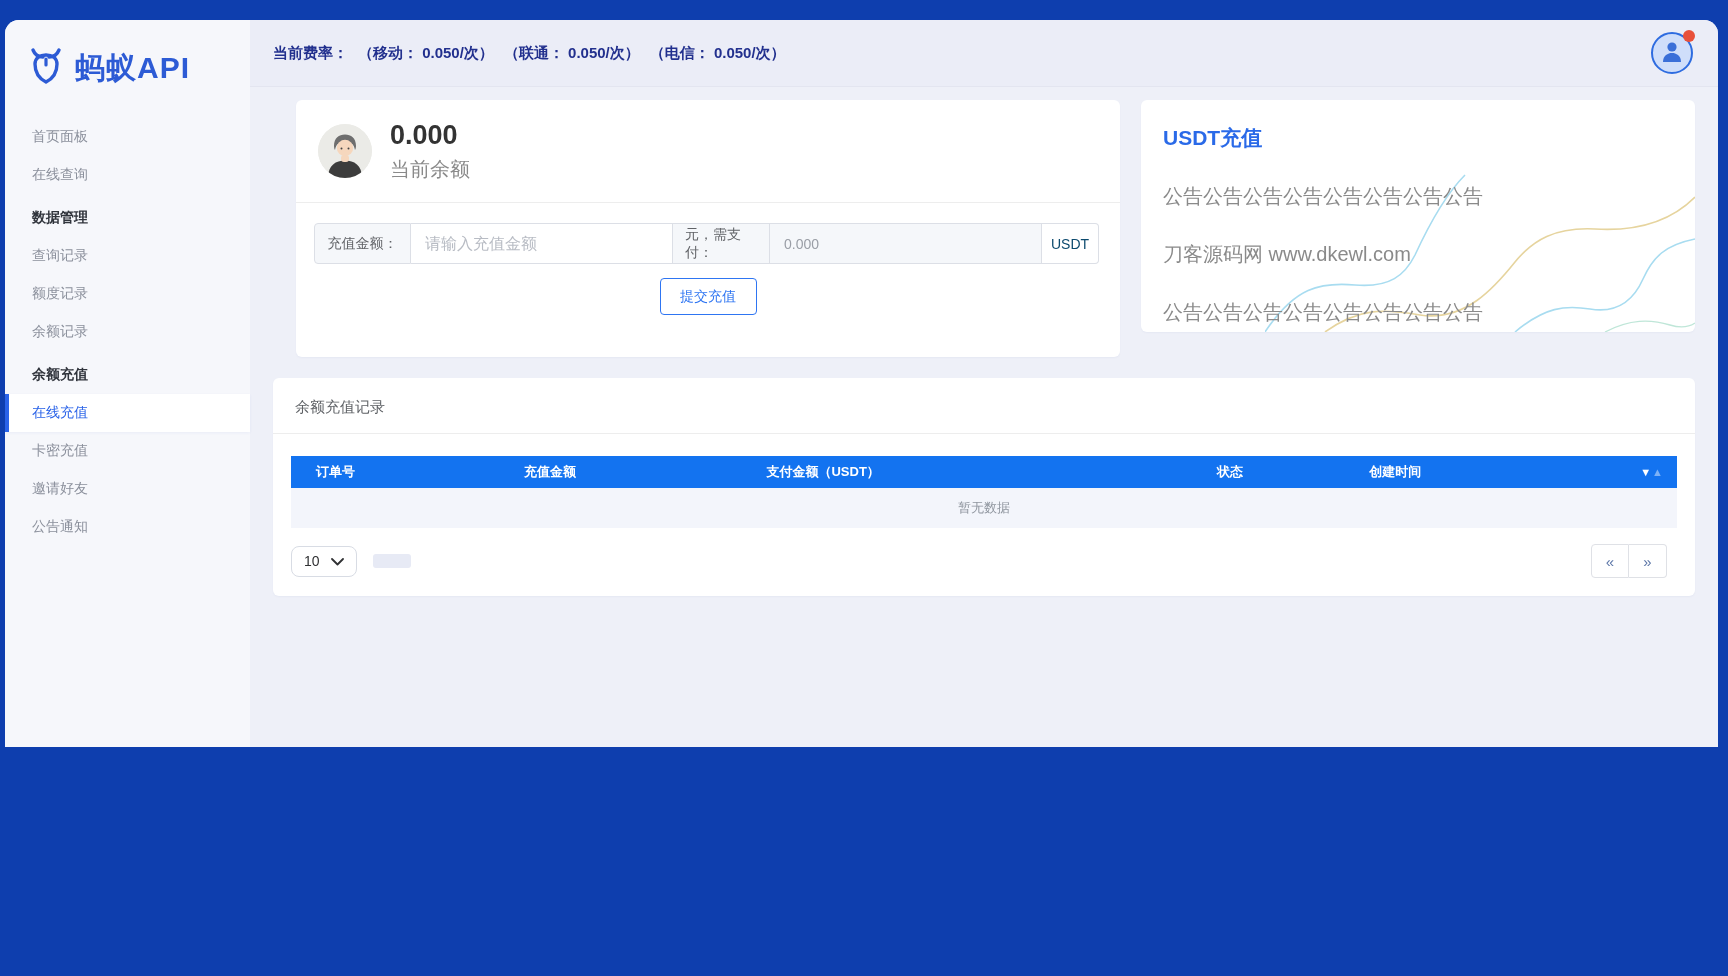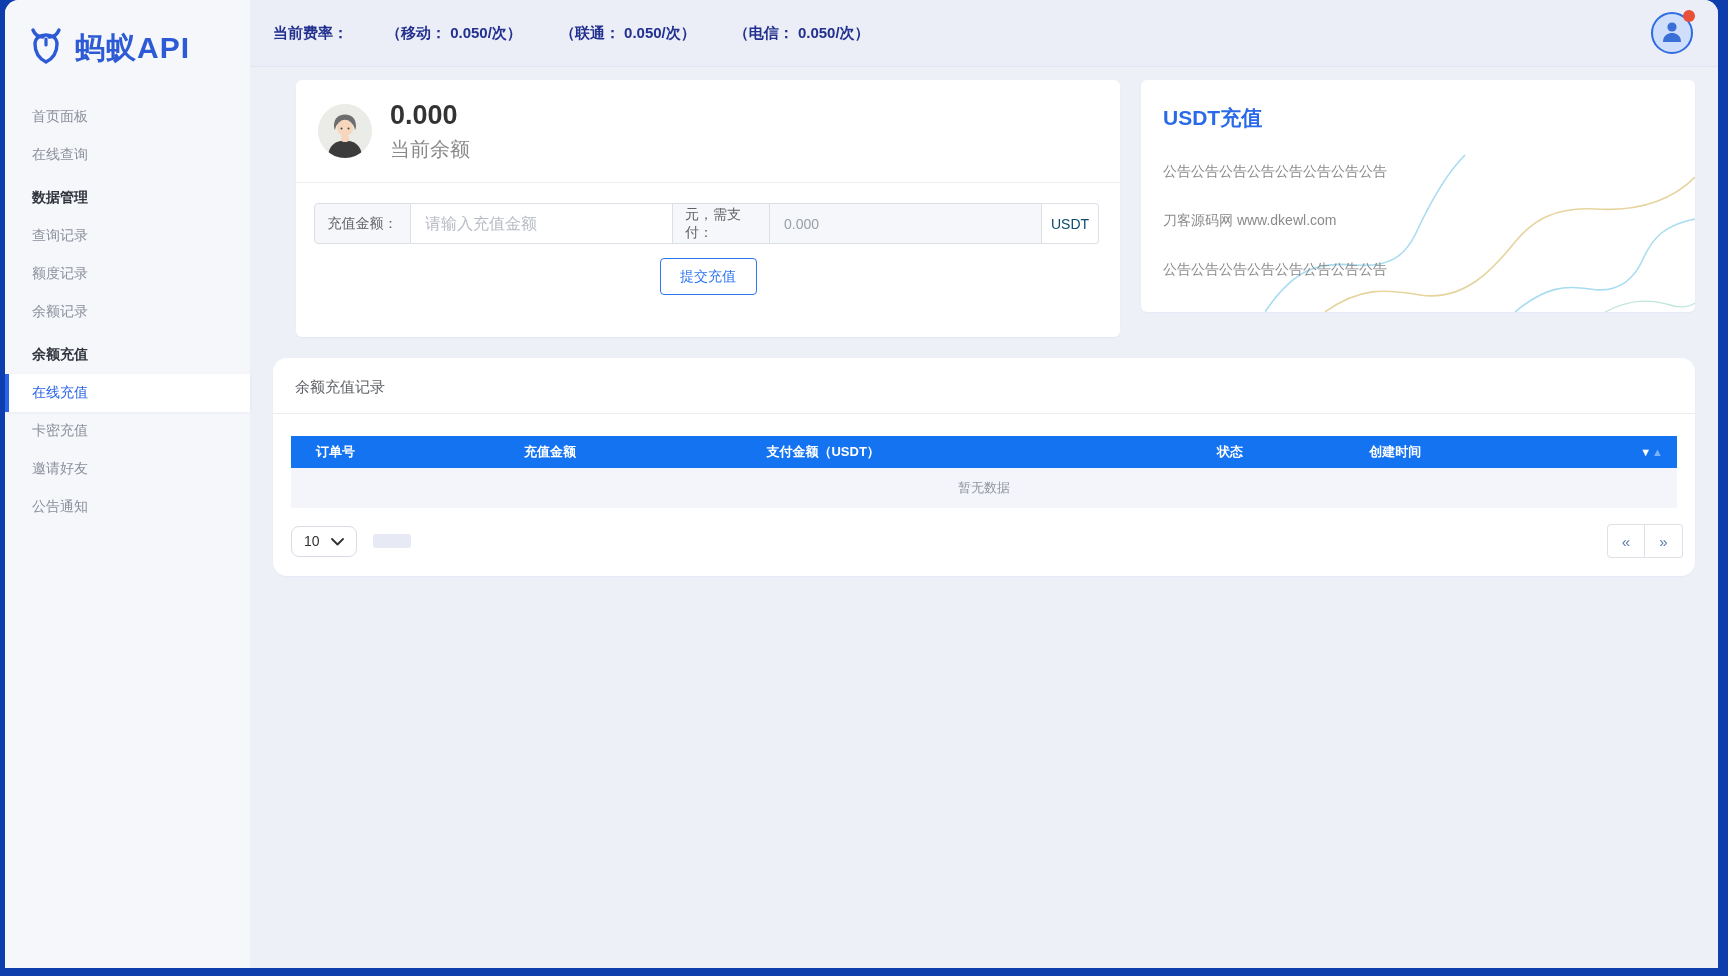--- a/index.html
+++ b/index.html
@@ -3,21 +3,21 @@
 <meta charset="utf-8">
 <style>
   * { margin:0; padding:0; box-sizing:border-box; }
   html,body { width:1728px; height:976px; }
   body {
     background:#0e3eae;
     font-family:"Liberation Sans","DejaVu Sans",sans-serif;
     overflow:hidden;
   }
   .app {
-    position:absolute; top:0; left:5px; right:10px; height:968px;
+    position:absolute; top:20px; left:5px; right:10px; height:727px;
     border-radius:14px 14px 0 0; overflow:hidden;
     display:flex; background:#eef0f8;
   }
   
   .sidebar {
     width:245px; background:#f6f7fb; height:100%; flex:0 0 245px;
     display:flex; flex-direction:column;
   }
   .logo {
     display:flex; align-items:center; gap:8px;
@@ -40,21 +40,21 @@
     background:#ffffff; color:#2a63e8;
     border-left:4px solid #2a63e8; padding-left:23px;
     box-shadow:0 1px 3px rgba(40,70,180,.06);
   }
   
   .main { flex:1; display:flex; flex-direction:column; min-width:0; }
   .topbar {
     height:67px; background:#ebedf7; border-bottom:1px solid #e3e5f0;
     display:flex; align-items:center; padding:0 25px 0 23px;
   }
-  .rates { display:flex; align-items:center; gap:38px;
+  .rates { display:flex; align-items:center; gap:10px;
     color:#22308e; font-weight:bold; font-size:15px; }
   .topbar-right { margin-left:auto; position:relative; }
   .avatar-btn {
     width:42px; height:42px; border-radius:50%;
     background:#cfdefa; border:2px solid #2e6ce0;
     display:flex; align-items:center; justify-content:center; cursor:pointer;
   }
   .notif-dot {
     position:absolute; top:-2px; right:-2px; width:12px; height:12px;
     border-radius:50%; background:#e8503a;
@@ -92,43 +92,43 @@
   .ig-last { border-radius:0 4px 4px 0; width:57px; background:#fff; color:#0c4a6e; justify-content:center; }
   .submit-row { display:flex; justify-content:center; margin-top:14px; }
   .submit-btn {
     width:97px; height:37px; background:#fff; border:1px solid #2e75f2;
     color:#2e75f2; font-size:14px; border-radius:4px; cursor:pointer;
     font-family:"Liberation Sans","DejaVu Sans",sans-serif;
   }
   
   .usdt-card { flex:1; height:232px; position:relative; overflow:hidden; padding:24px 22px; }
   .usdt-title { color:#2a6ae8; font-size:21px; font-weight:bold; }
-  .usdt-line { color:#8a8a8a; font-size:14px; margin-top:31px; position:relative; z-index:2; }
+  .usdt-line { color:#8a8a8a; font-size:20px; margin-top:31px; position:relative; z-index:2; }
   .waves { position:absolute; right:0; bottom:0; z-index:1; }
   
-  .records-card { margin-top:21px; width:100%; padding-bottom:18px;border-radius:14px; }
+  .records-card { margin-top:21px; width:100%; padding-bottom:18px; }
   .records-title { padding:20px 22px 16px 22px; font-size:15px; color:#5f6266; }
   .table-wrap { margin:22px 18px 0 18px; }
   .thead {
     display:flex; align-items:center; background:#1373f0; height:32px;
     color:#ffffff; font-size:13px; font-weight:bold;
   }
   .th { padding-left:25px; }
   .th-c1 { width:15%; } .th-c2 { width:17.5%; } .th-c3 { width:32.5%; }
   .th-c4 { width:11%; } .th-c5 { width:19%; }
   .th-filter { width:5%; display:flex; justify-content:flex-end; padding-right:14px;
     align-items:center; gap:1px; cursor:pointer; }
   .tri-down { color:#ffffff; font-size:11px; }
   .tri-up { color:rgba(255,255,255,.45); font-size:11px; }
   .empty-row {
     background:#f3f5fb; height:40px; display:flex; align-items:center;
     justify-content:center; font-size:13px; color:#8f959e;
   }
   .pagination {
-    margin:16px 12px 0 18px; display:flex; align-items:center;
+    margin:16px 28px 0 18px; display:flex; align-items:center;
   }
   .page-size {
     width:66px; height:31px; border:1px solid #d8dce4; border-radius:8px;
     background:#fff; display:flex; align-items:center; justify-content:space-between;
     padding:0 12px; font-size:14px; color:#303133; cursor:pointer;
   }
   .skeleton-pill {
     width:38px; height:14px; background:#e7eaf5; border-radius:3px; margin-left:16px;
   }
   .pager { margin-left:auto; display:flex; }

